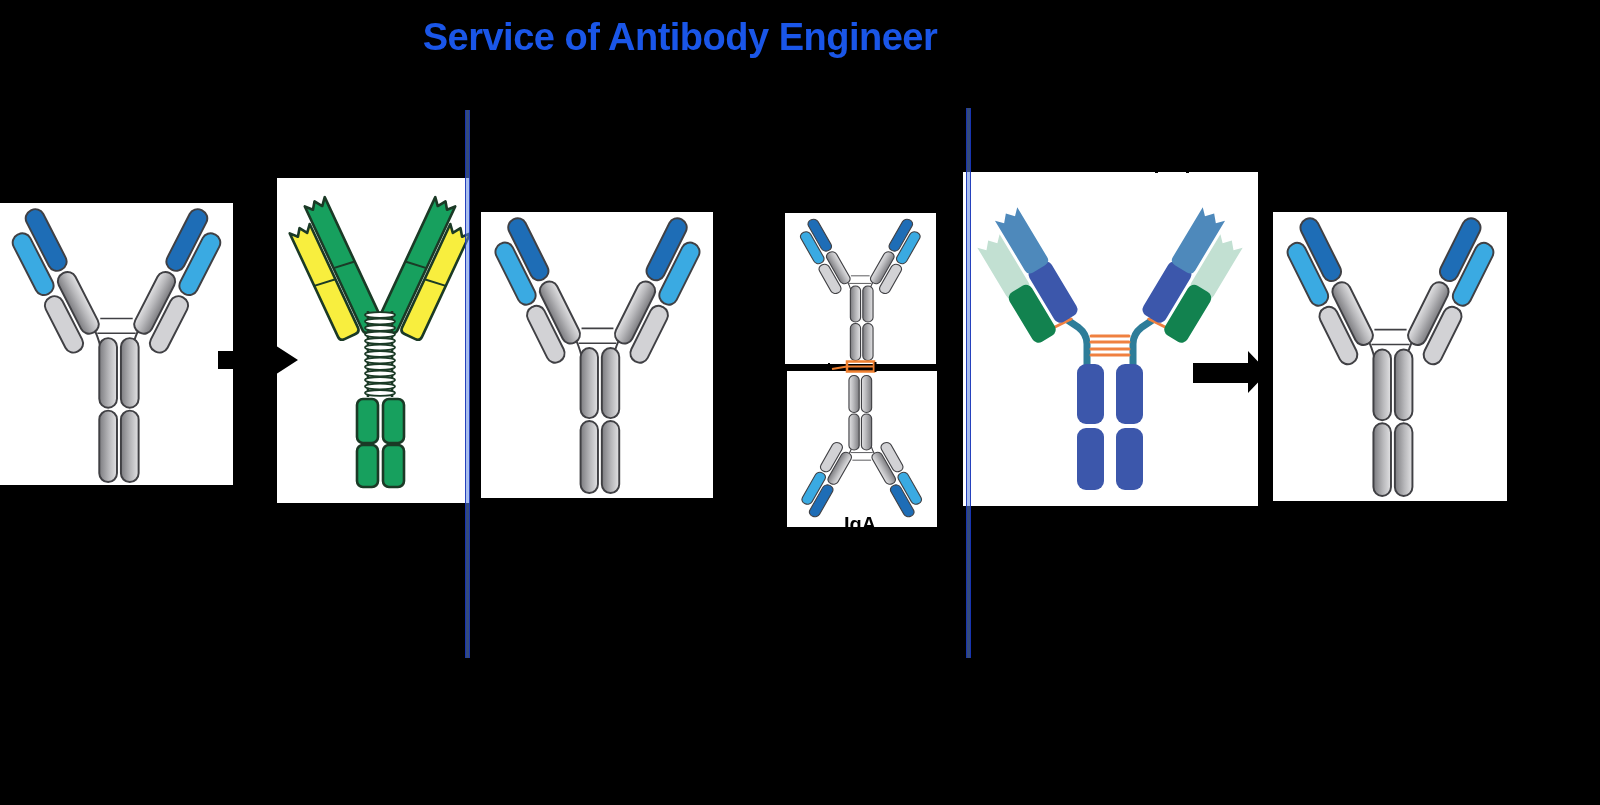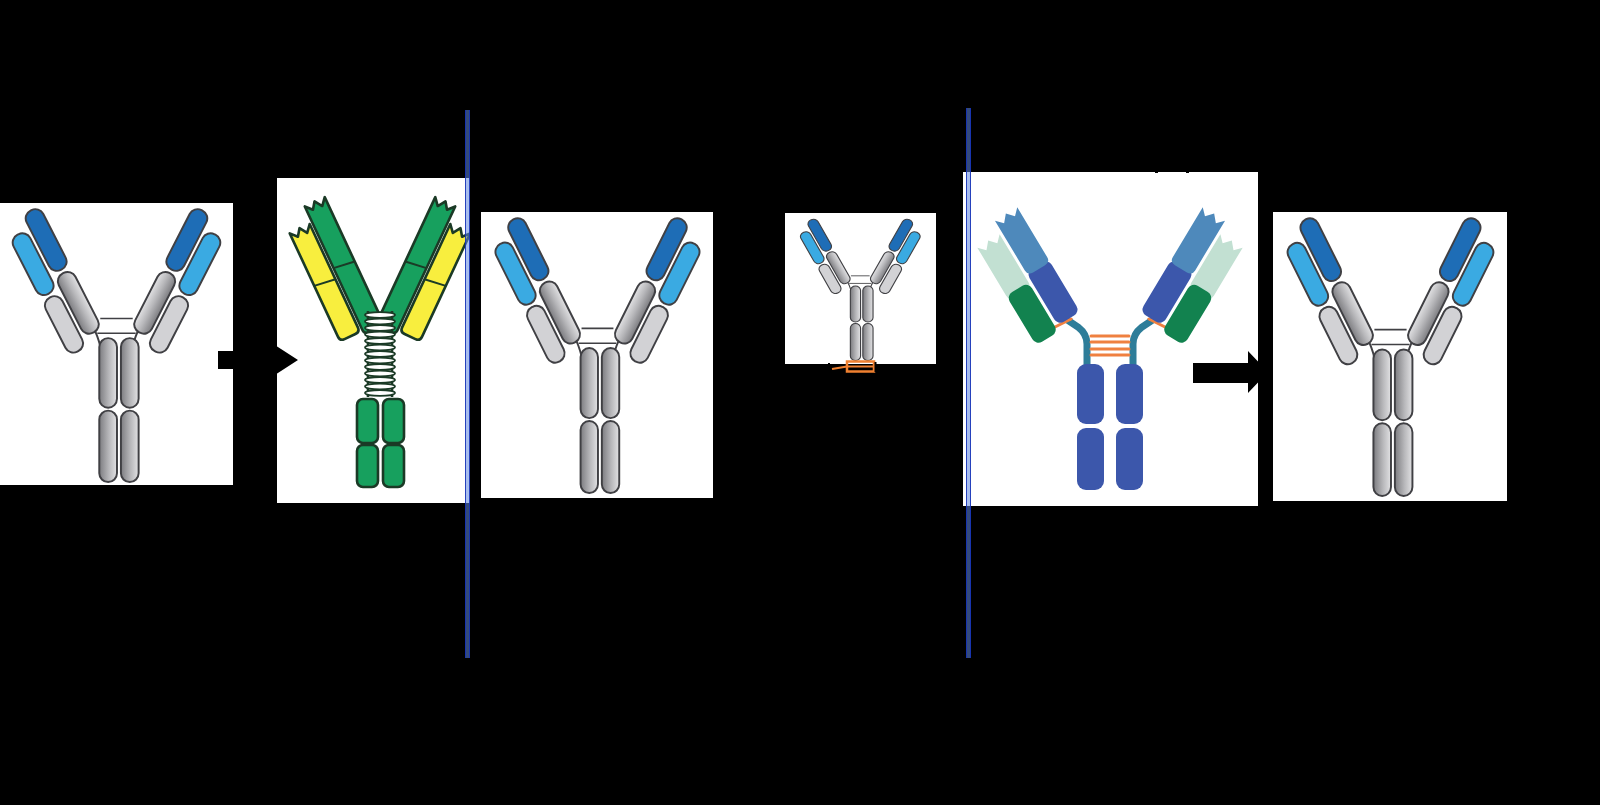--- a/index.html
+++ b/index.html
@@ -159,20 +159,21 @@
           <path class="bs-steel" d="M-13,-68 L-13,-126 L-6.5,-119 L0,-126.5 L6.5,-119.5 L13,-126 L13,-68 Q13,-62 7,-62 L-7,-62 Q-13,-62 -13,-68 Z"></path>
         </g>
         <rect class="bs-royal" x="114" y="192" width="27" height="60" rx="9"></rect>
         <rect class="bs-royal" x="114" y="256" width="27" height="62" rx="9"></rect>
         <rect class="bs-royal" x="153" y="192" width="27" height="60" rx="9"></rect>
         <rect class="bs-royal" x="153" y="256" width="27" height="62" rx="9"></rect>
       </symbol>
     </defs>
   </svg>
 
+  <div class="title">Service of Antibody Engineer</div>
 
   <div class="divider" id="div1"></div>
   <div class="divider" id="div2"></div>
 
   <div class="panel" id="p1">
     <svg class="abs" style="left:-2px;top:0px" width="236" height="284" viewBox="0 0 240 290" preserveAspectRatio="none">
       <use href="#igg"></use>
     </svg>
   </div>
 
@@ -197,20 +198,26 @@
       <use href="#igg"></use>
     </svg>
   </div>
   <svg class="abs" id="jchain" width="52" height="14" viewBox="0 0 52 14">
     <line class="jc-black" x1="2" y1="3" x2="2" y2="11" stroke-width="2"></line>
     <line class="jc-orange" x1="5" y1="9" x2="20" y2="6.5" stroke-width="2"></line>
     <rect class="jc-orange" x="20" y="1.5" width="27" height="10" stroke-width="2.5"></rect>
     <line class="jc-orange" x1="20" y1="6.5" x2="47" y2="6.5" stroke-width="2"></line>
     <line class="jc-black" x1="48.5" y1="2" x2="48.5" y2="12" stroke-width="2"></line>
   </svg>
+  <div class="panel" id="p4b">
+    <svg class="abs flip180" style="left:7px;top:2px" width="136" height="147" viewBox="0 0 240 290" preserveAspectRatio="none">
+      <use href="#igg"></use>
+    </svg>
+    <div id="iga-label">IgA</div>
+  </div>
 
   <div id="caption-frag">
     <div class="nub" style="left:107px"></div>
     <div class="nub" style="left:138px"></div>
   </div>
 
   <div class="panel" id="p5">
     <svg width="295" height="334" viewBox="0 0 295 334">
       <use href="#bsab"></use>
     </svg>

